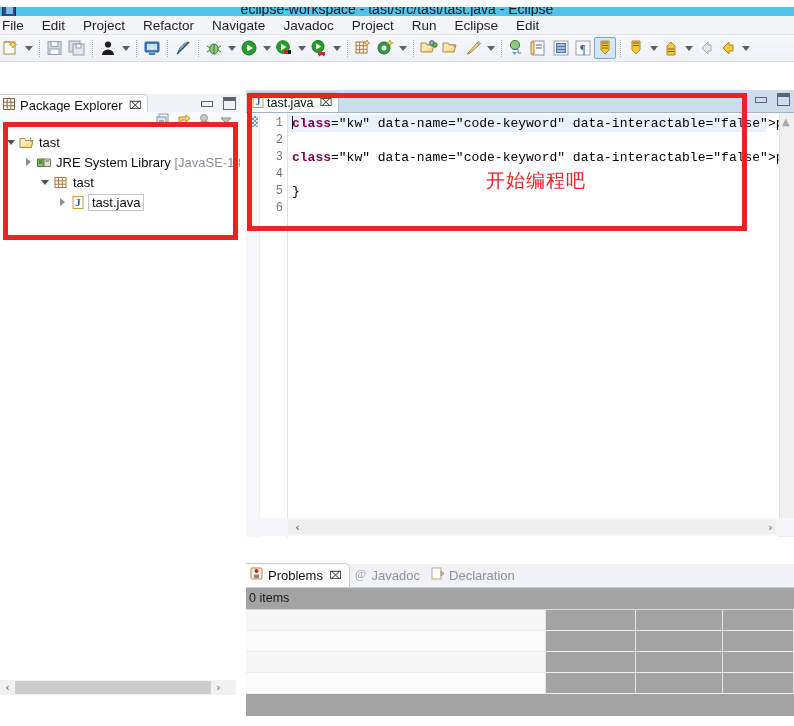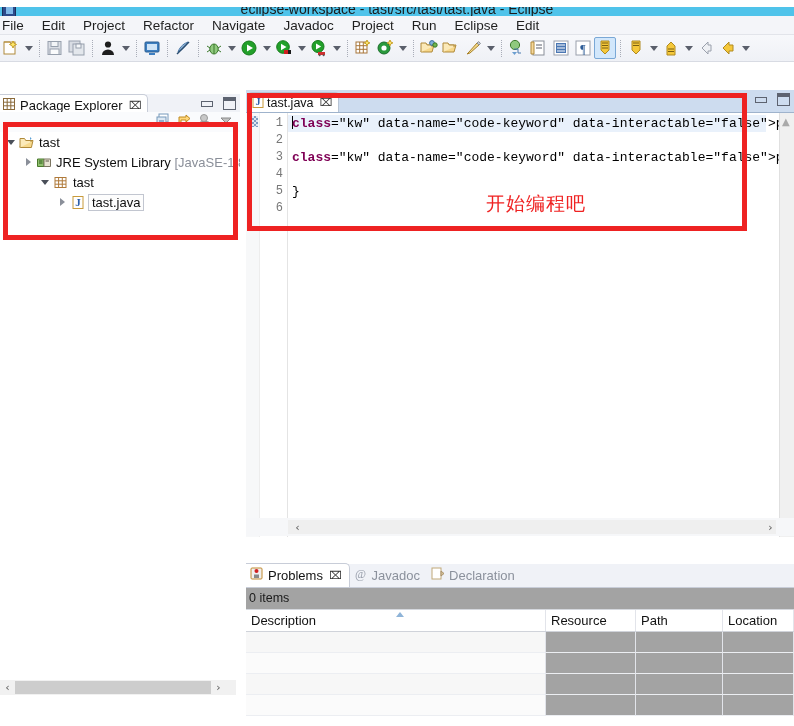--- a/index.html
+++ b/index.html
@@ -238,21 +238,21 @@
   }
   .ed-hscroll {
     position: absolute; left: 0; bottom: 0; width: 548px; height: 18px;
     background: #f6f7f9; display: flex; align-items: center;
   }
   .ed-hscroll-track {
     position: absolute; left: 42px; top: 2px; right: 18px; height: 14px;
     background: #efefef;
   }
   .annotation-cn {
-    position: absolute; left: 240px; top: 101px;
+    position: absolute; left: 240px; top: 78px;
     font-size: 19px; color: #ef2222;
     font-family: "DejaVu Sans", sans-serif;
     letter-spacing: 1px; white-space: nowrap;
   }
 
   
   .prob-panel {
     position: absolute; left: 246px; top: 564px; width: 548px; height: 152px;
     background: #a3a3a3;
   }
@@ -719,26 +719,20 @@
         <div class="prob-tab inactive">
           <span><svg width="15" height="15" viewBox="0 0 15 15">
               <rect x="2" y="2" width="9" height="11" fill="#fff" stroke="#c0a878"></rect>
               <path d="M11 5 l3 2.5 -3 2.5 Z" fill="#d8c59a" stroke="#a8906a"></path>
             </svg></span>
           <span class="prob-tab-label">Declaration</span>
         </div>
       </div>
     <div class="prob-count">0 items</div>
     <div class="prob-table">
-      <div class="prob-head" id="prob-head">
-          <div class="prob-th" style="width: 300px;"><span>Description</span><span class="sort-arrow"></span></div>
-          <div class="prob-th" style="width: 90px;"><span>Resource</span></div>
-          <div class="prob-th" style="width: 87px;"><span>Path</span></div>
-          <div class="prob-th" style="width: 71px;"><span>Location</span></div>
-        </div>
       <div id="prob-rows">
           <div class="prob-row odd">
             <div class="cell" style="width: 300px;"></div>
             <div class="cell" style="width: 90px;"></div>
             <div class="cell" style="width: 87px;"></div>
             <div class="cell" style="width: 71px;"></div>
           </div>
           <div class="prob-row even">
             <div class="cell" style="width: 300px;"></div>
             <div class="cell" style="width: 90px;"></div>

